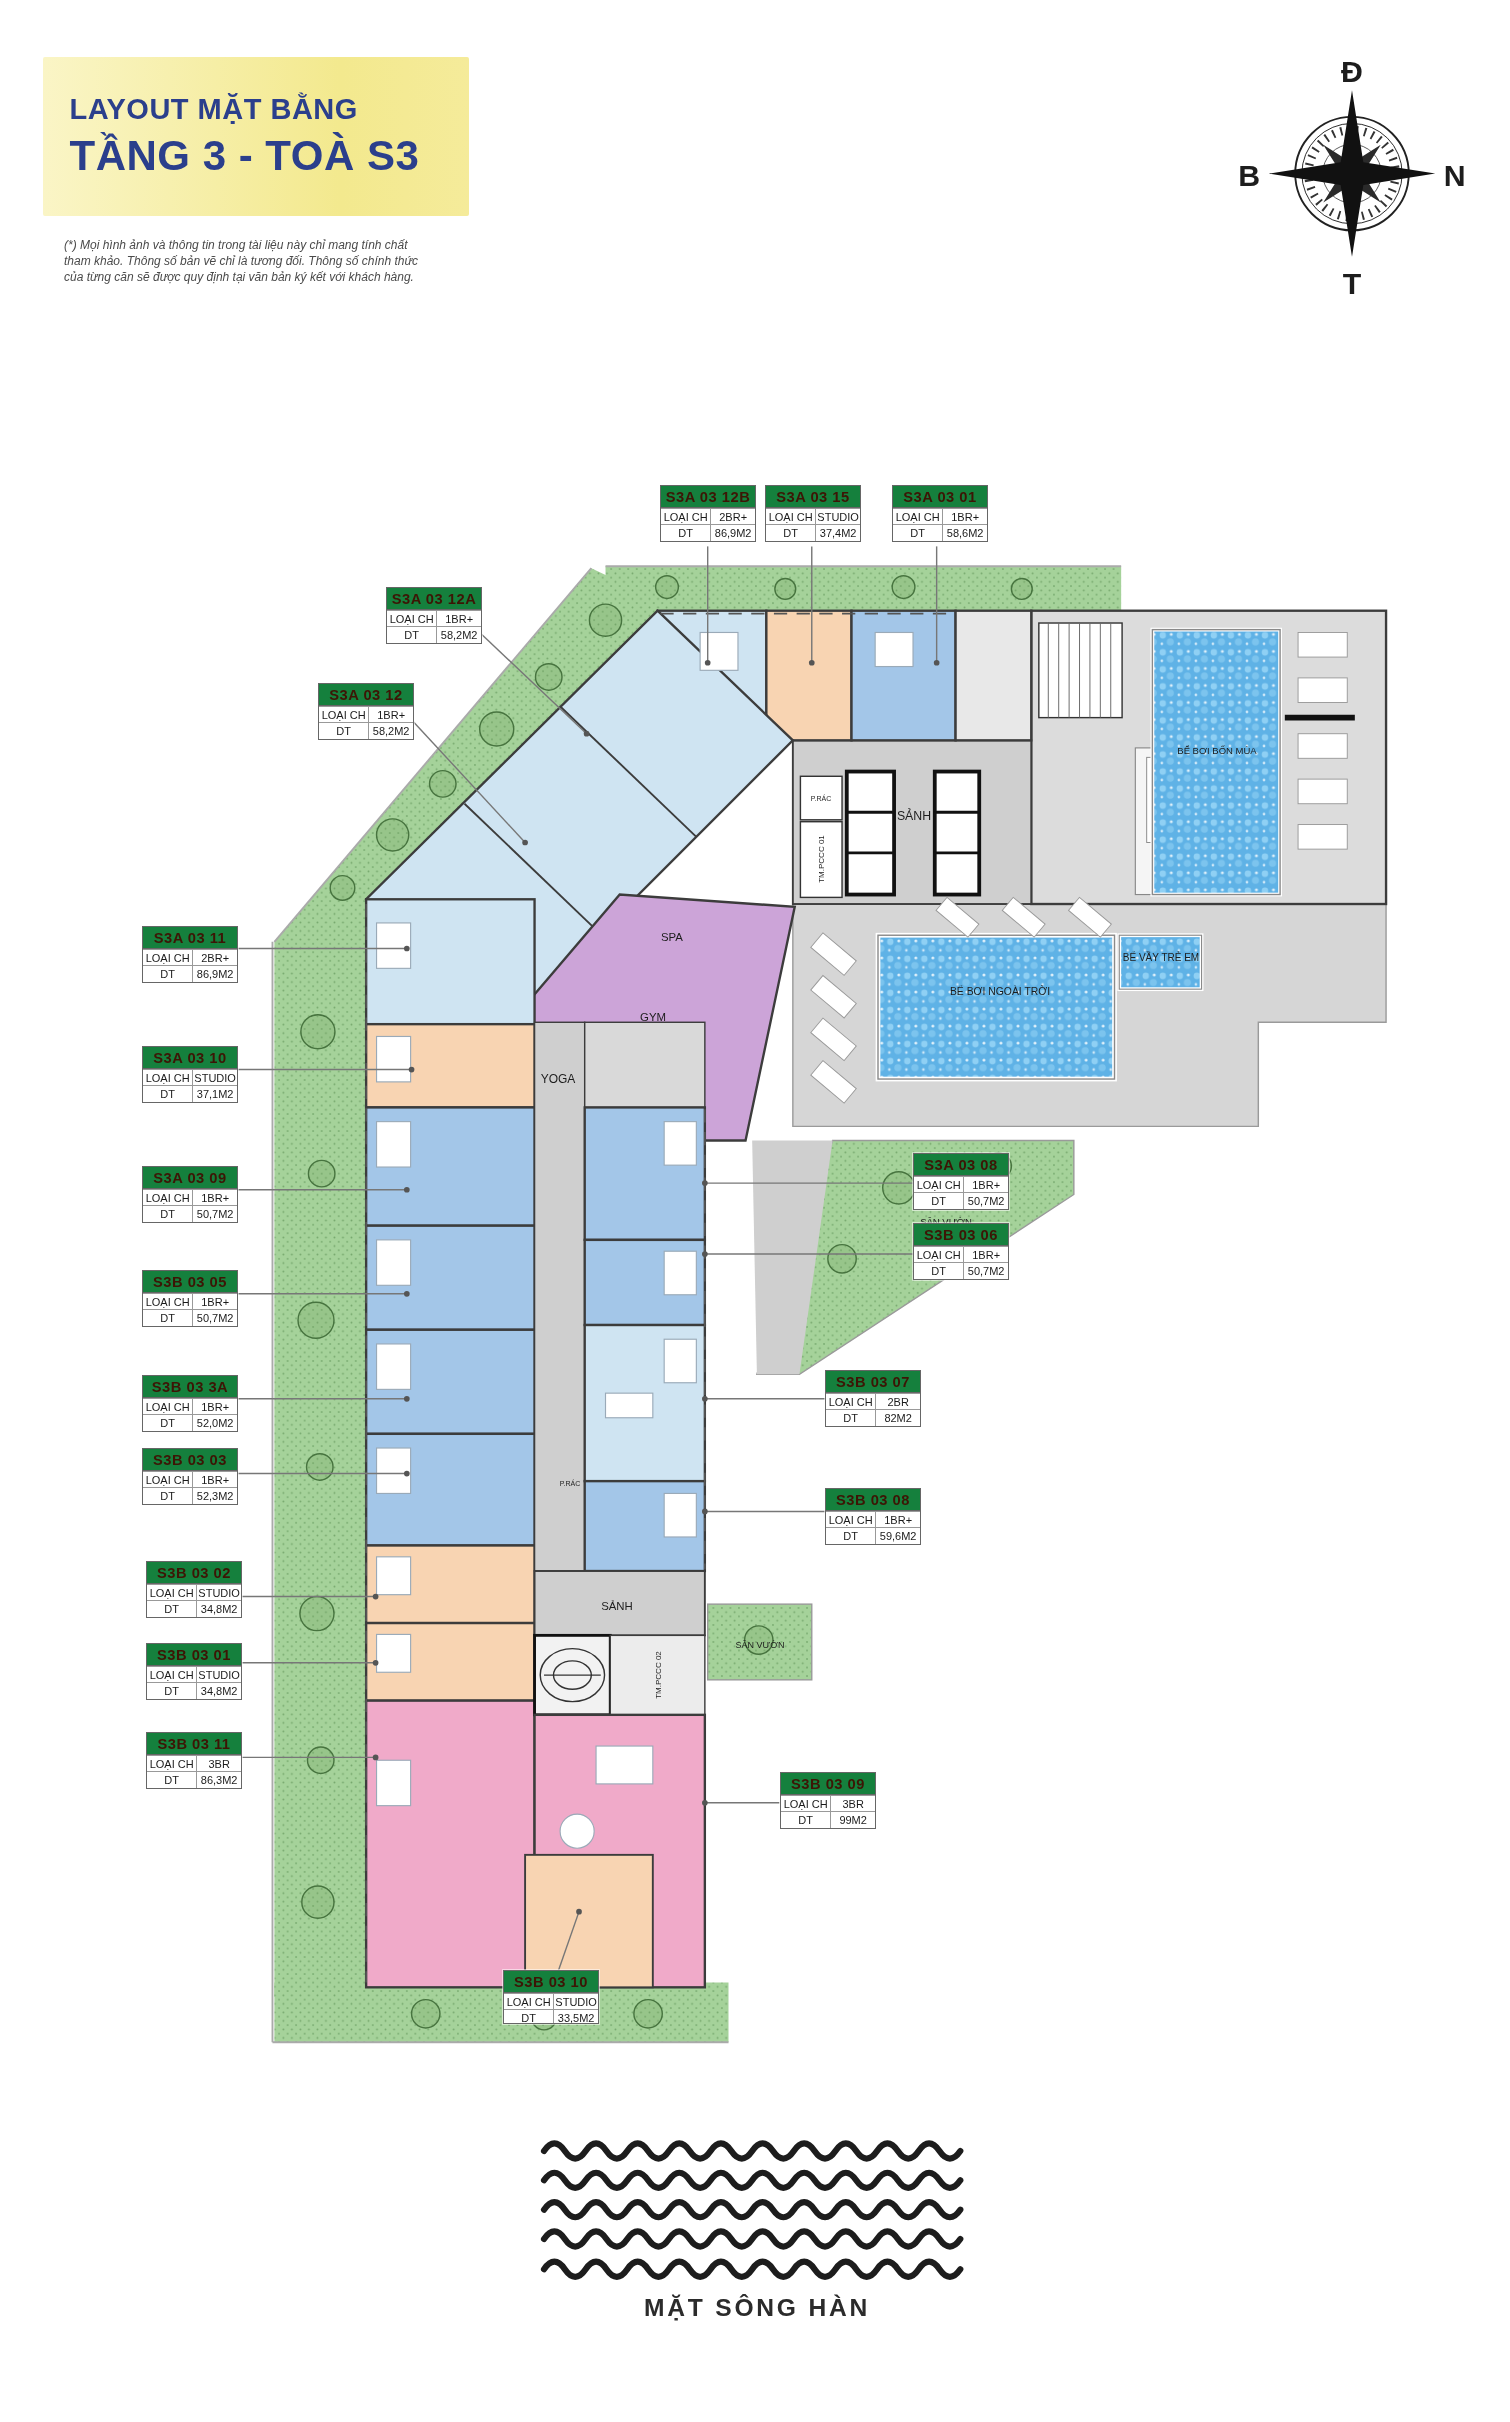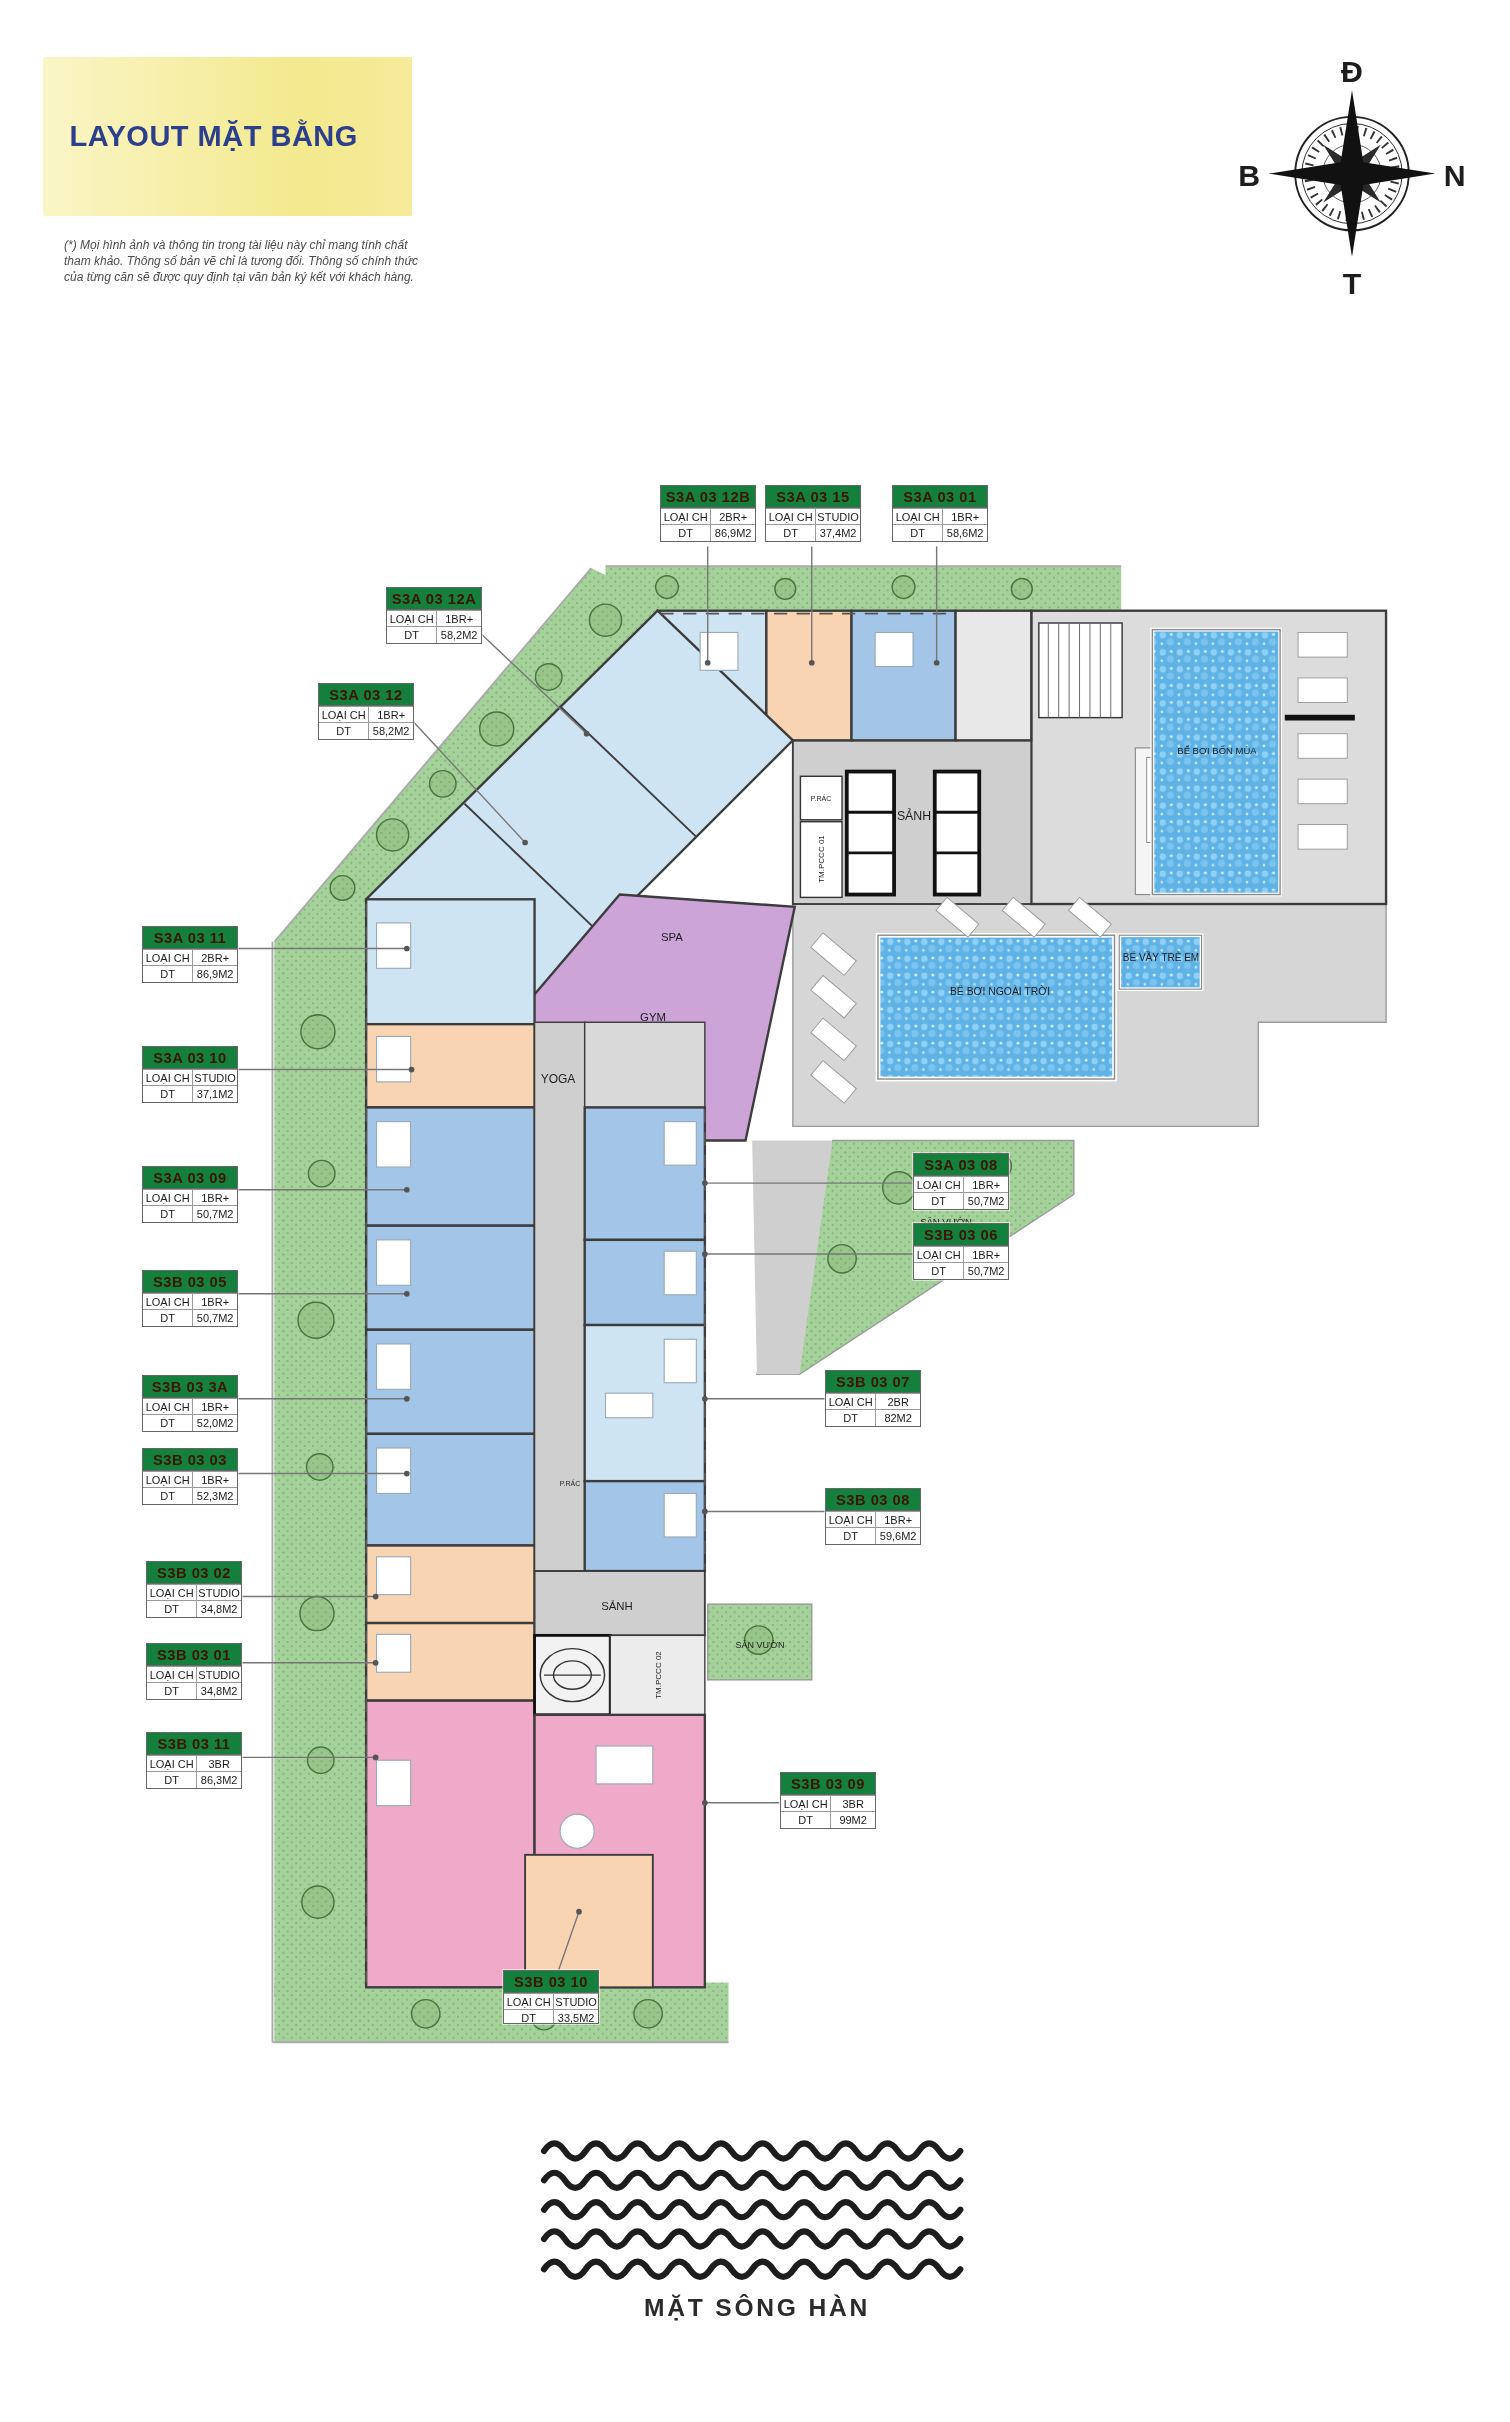--- a/index.html
+++ b/index.html
@@ -1,19 +1,19 @@
 <!DOCTYPE html>
 <html style="font-size:15px"><head>
 <meta charset="utf-8">
 <style>
   html,body{margin:0;padding:0;background:#fff;}
   body{width:1510px;height:2423px;position:relative;overflow:hidden;
        font-family:"Liberation Sans",sans-serif;}
   
-  .title-box{position:absolute;left:43px;top:57px;width:369px;height:159px;
+  .title-box{position:absolute;left:43px;top:57px;width:426px;height:159px;
     background:linear-gradient(90deg,#faf5c6 0%,#f3e98e 70%,#f5eb9a 100%);
     border-radius:1.9px;display:flex;flex-direction:column;justify-content:center;
     padding-left:26.5px;box-sizing:border-box;}
   .title-line1{color:#2b3f8c;font-weight:bold;font-size:29px;letter-spacing:0.5px;}
   .title-line2{color:#2b3f8c;font-weight:bold;font-size:42px;letter-spacing:0.5px;margin-top:5.7px;}
   .disclaimer{position:absolute;left:64px;top:237px;width:371px;font-style:italic;
     font-size:12px;line-height:1.35;color:#4a4a4a;}
   
   .ulabel{position:absolute;width:96px;background:#fff;z-index:3;
     border:0.9px solid #666;box-sizing:border-box;box-shadow:0 0 0 0.9px rgba(255,255,255,.6);}
@@ -29,20 +29,21 @@
   
   .river-label{position:absolute;left:544px;top:2294px;width:426px;text-align:center;
     font-weight:bold;font-size:24.6px;letter-spacing:2.8px;color:#2b2b2b;z-index:2;}
   svg.plan{position:absolute;left:0;top:0;z-index:1;}
 </style>
 </head>
 <body>
 
 <div class="title-box">
   <div class="title-line1">LAYOUT MẶT BẰNG</div>
+  <div class="title-line2">TẦNG 3 - TOÀ S3</div>
 </div>
 <div class="disclaimer">(*) Mọi hình ảnh và thông tin trong tài liệu này chỉ mang tính chất tham khảo. Thông số bản vẽ chỉ là tương đối. Thông số chính thức của từng căn sẽ được quy định tại văn bản ký kết với khách hàng.</div>
 
 <svg class="plan" width="1510" height="2423" viewBox="0 0 1596 2560">
   <defs>
     <pattern id="greenp" width="9" height="9" patternUnits="userSpaceOnUse">
       <rect width="9" height="9" fill="#a5d29a"></rect>
       <circle cx="2.5" cy="2.5" r="1" fill="#76a86d"></circle>
       <circle cx="7" cy="7" r="0.9" fill="#76a86d"></circle>
     </pattern>

